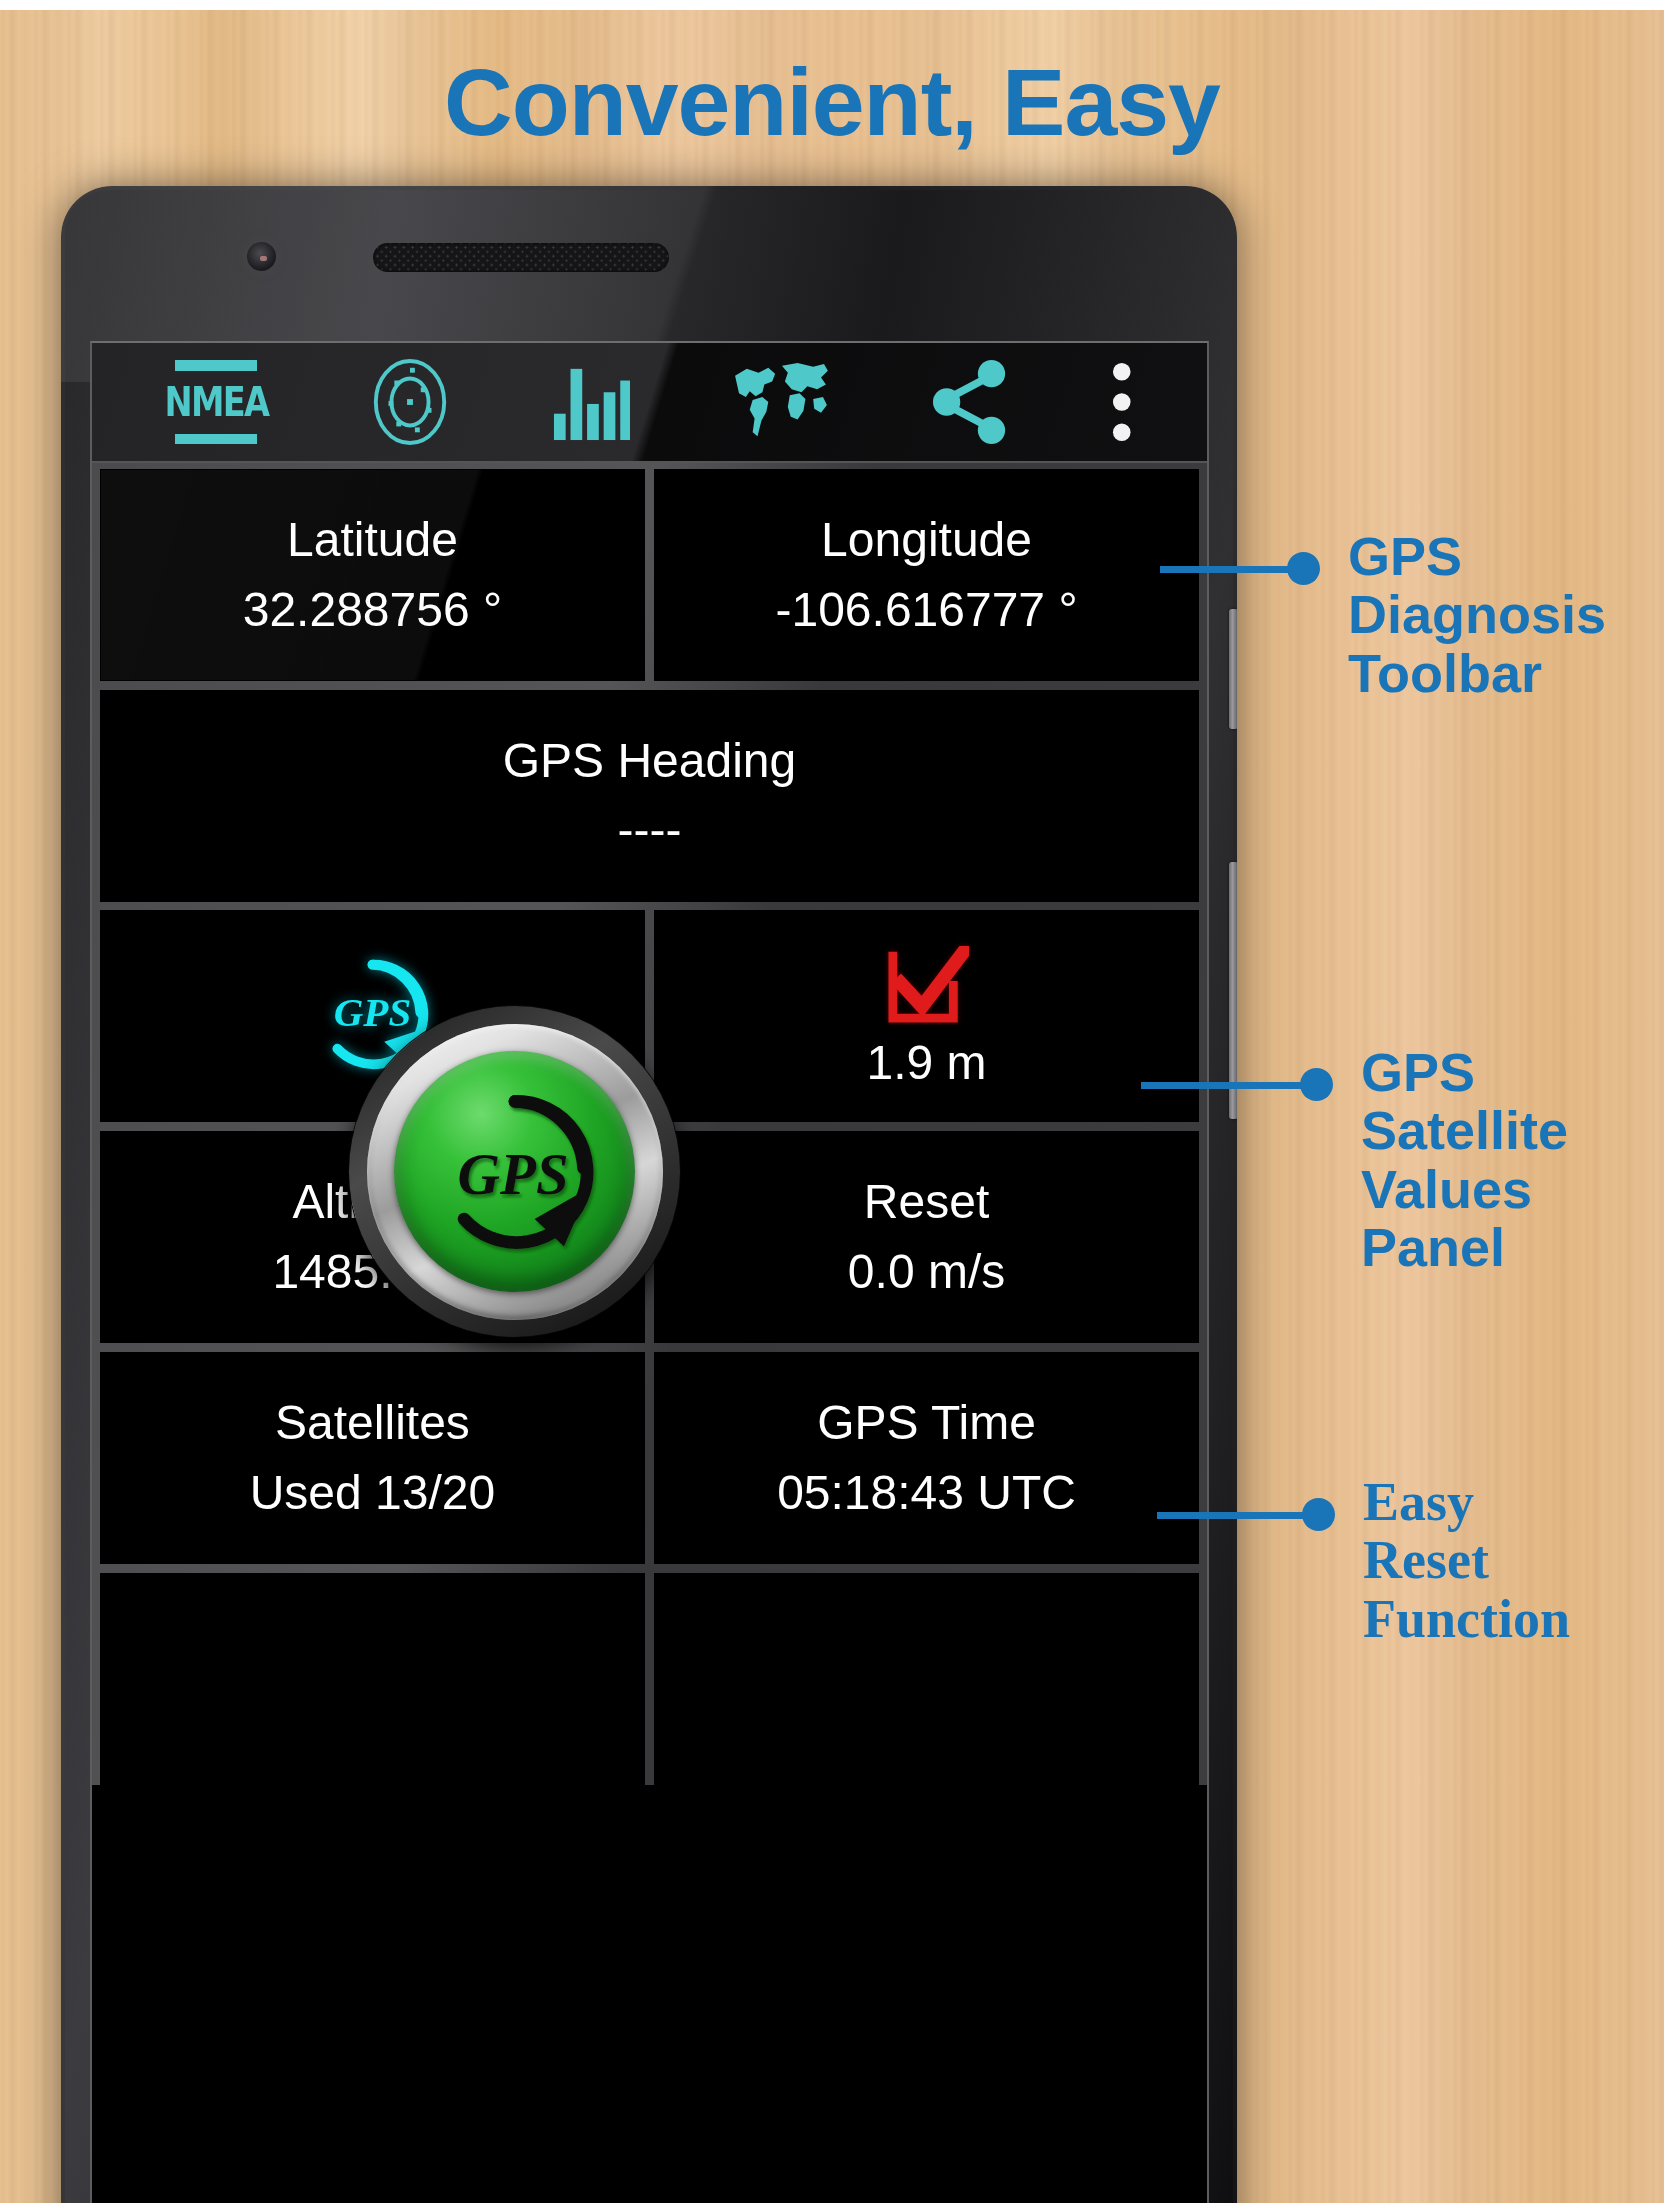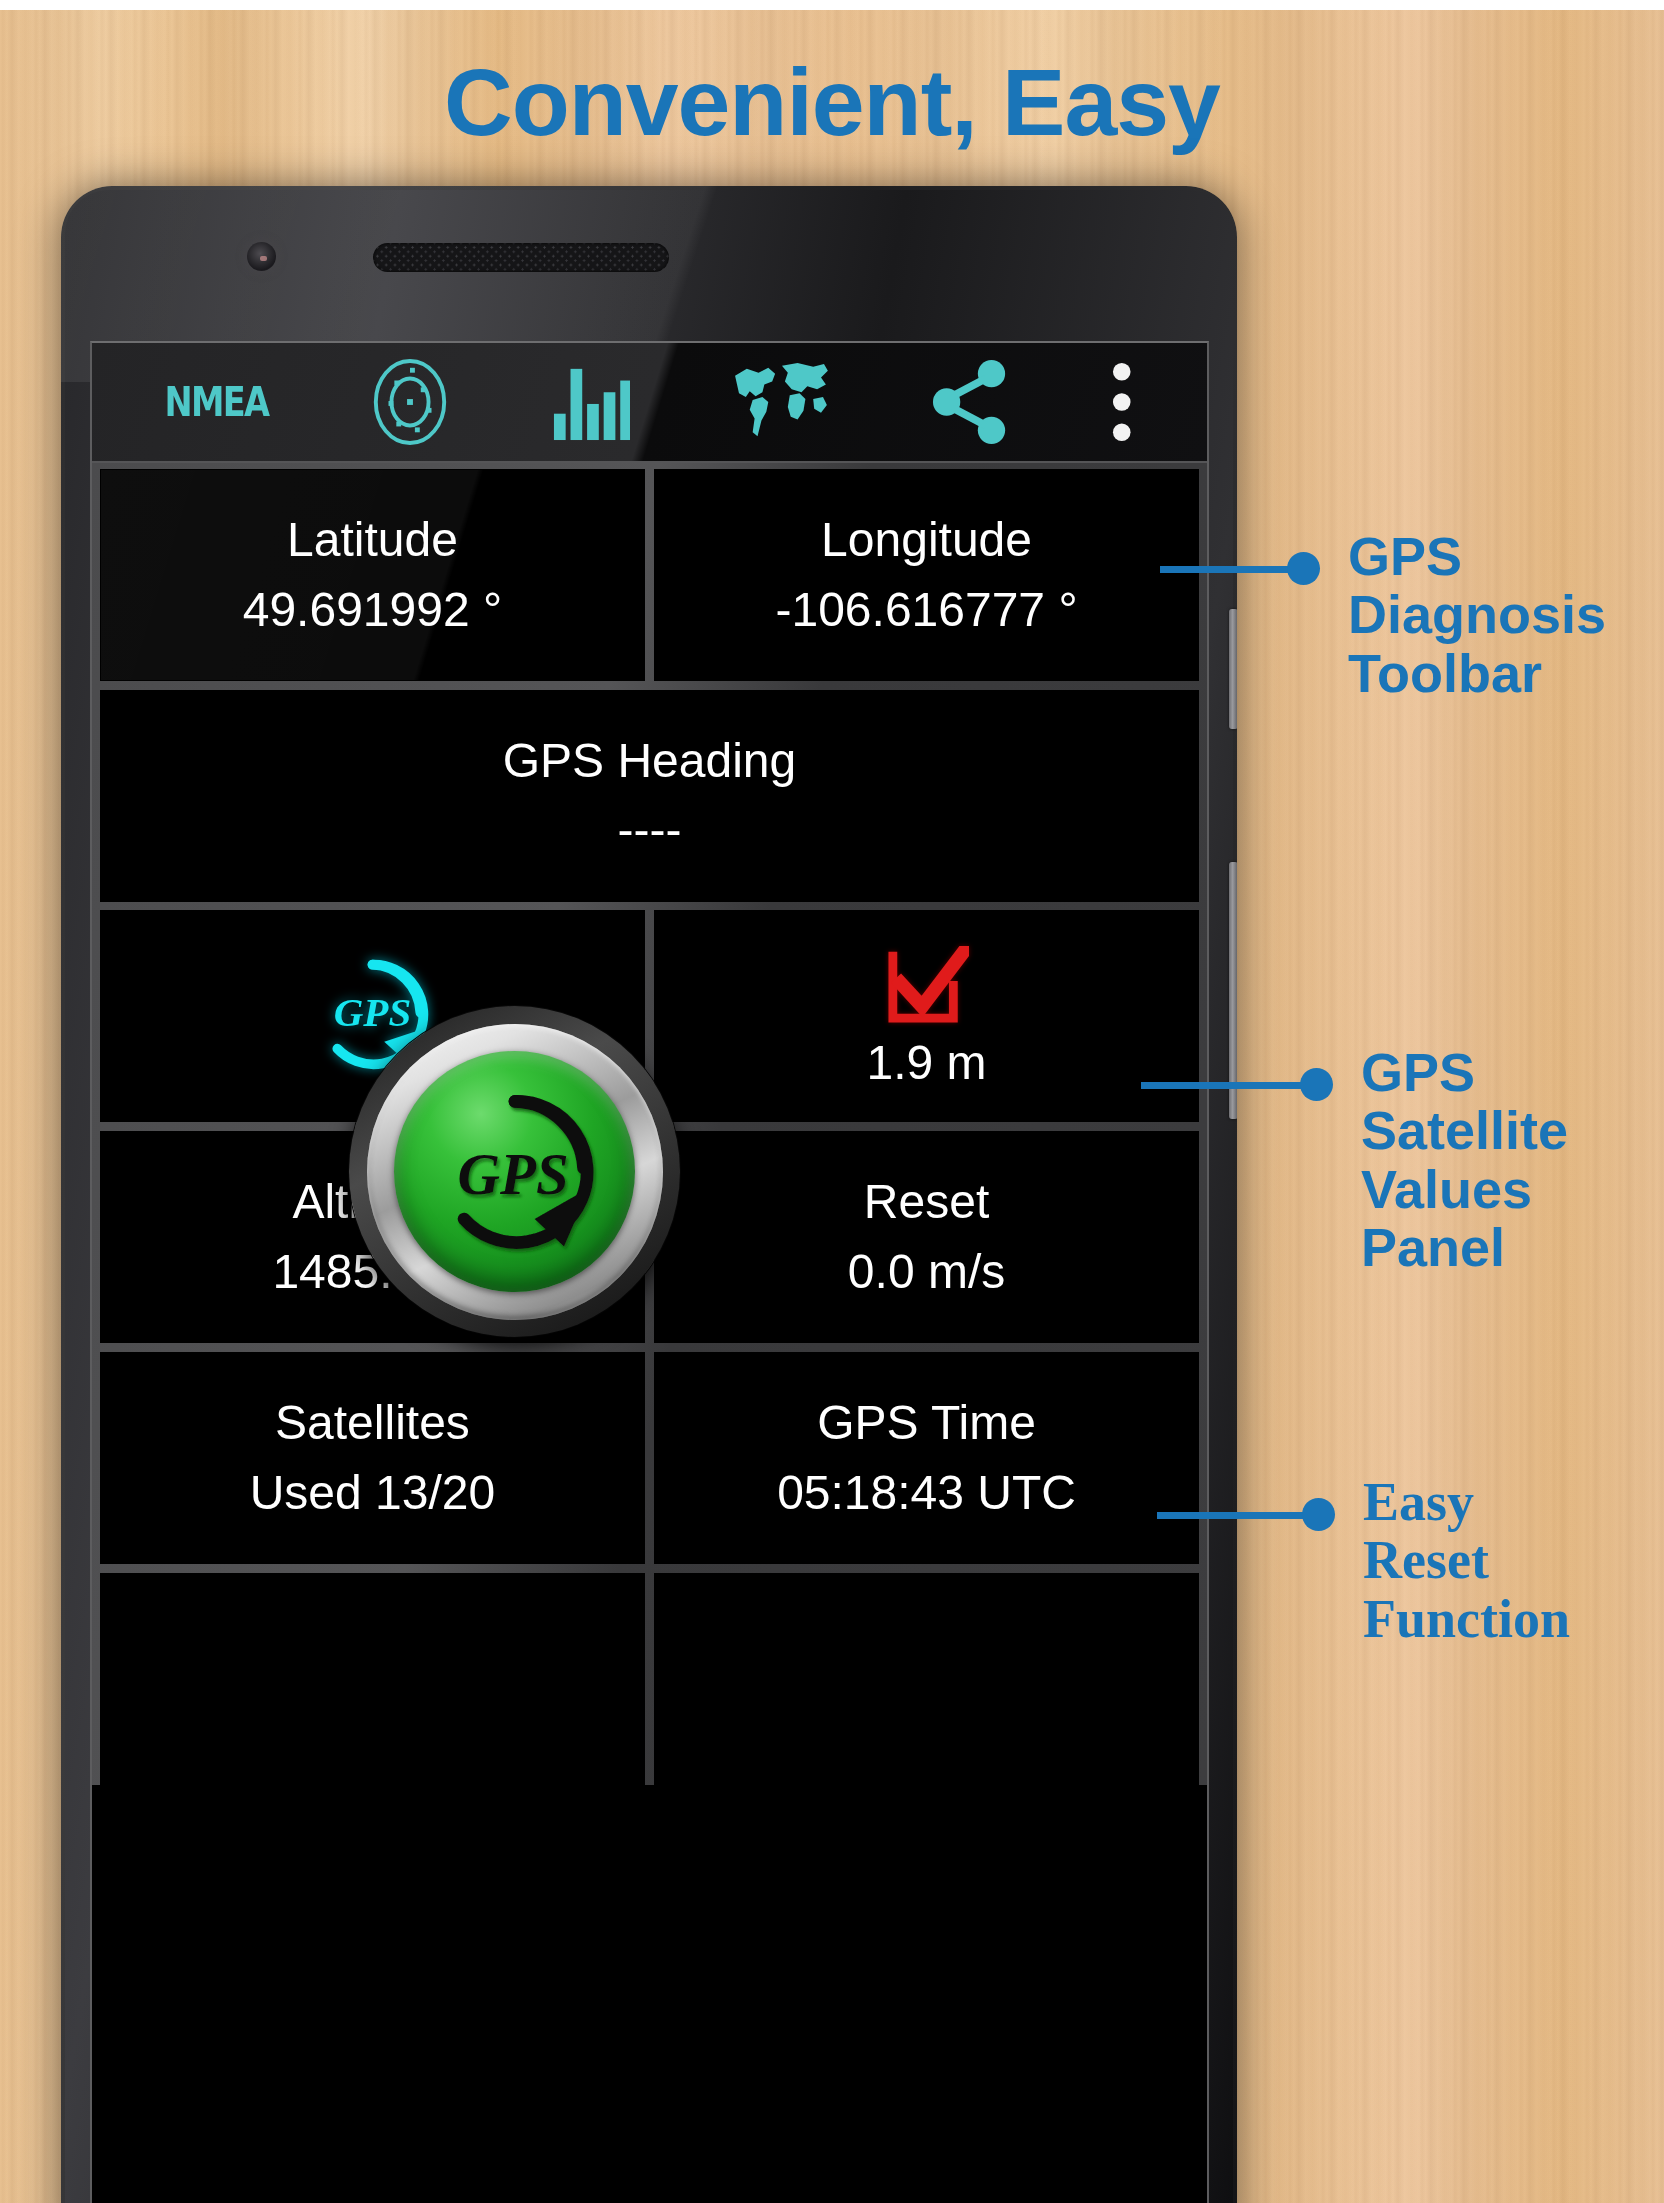--- a/index.html
+++ b/index.html
@@ -152,21 +152,21 @@
   }
   .tb-item {
     display: flex;
     align-items: center;
     justify-content: center;
     height: 102px;
     flex: 0 0 auto;
     cursor: pointer;
   }
   
-  #tb-nmea { flex-direction: row; justify-content: center; gap: 11px; width: 102px; }
+  #tb-nmea { flex-direction: column; justify-content: center; gap: 11px; width: 102px; }
   #tb-nmea .rule { width: 82px; height: 10.8px; background: #4ec8c8; }
   #tb-nmea .nmea-text {
     color: #4ec8c8;
     font-family: "Liberation Sans Narrow", "DejaVu Sans", sans-serif;
     font-weight: bold;
     font-size: 41px;
     letter-spacing: -2px;
     line-height: 1;
     transform: scaleX(0.82);
   }
@@ -386,21 +386,21 @@
             </svg>
           </span>
         </div>
       </div>
 
       <div id="grid">
 
         <div class="row">
           <div class="cell gloss">
             <div class="cell-label">Latitude</div>
-            <div class="cell-value">49.691992 °</div>
+            <div class="cell-value">32.288756 °</div>
           </div>
           <div class="cell">
             <div class="cell-label">Longitude</div>
             <div class="cell-value">-106.616777 °</div>
           </div>
         </div>
 
         <div class="row">
           <div class="cell">
             <div class="cell-label">GPS Heading</div>

